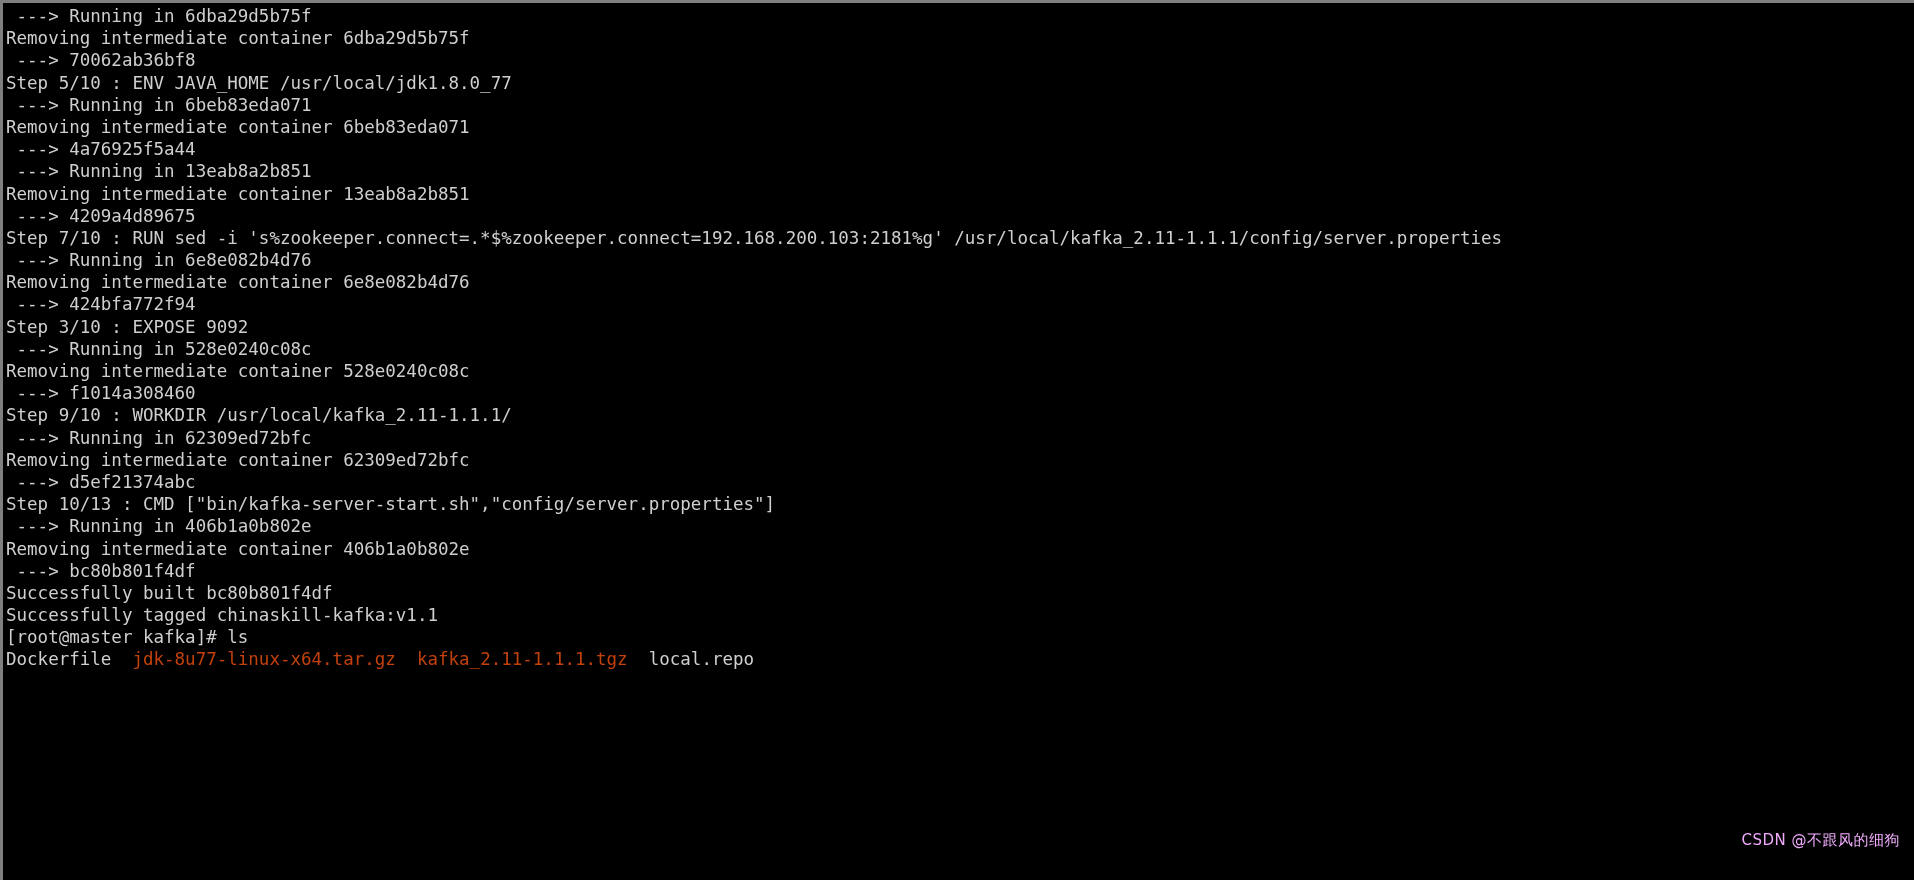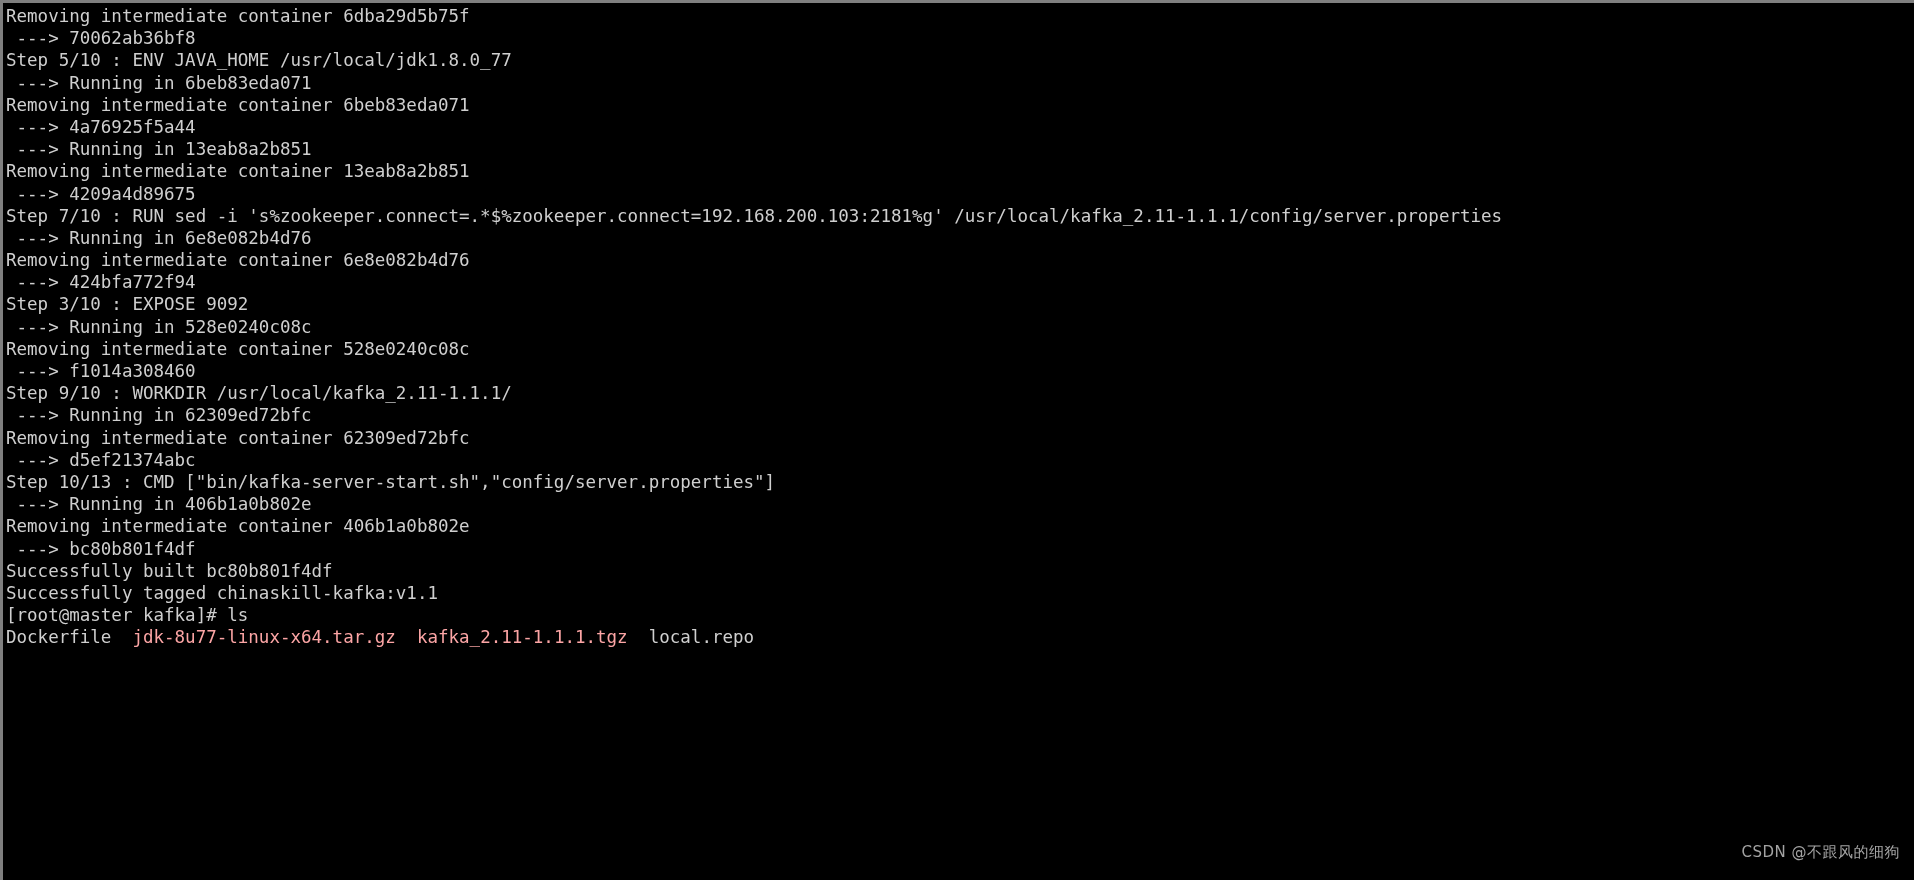--- a/index.html
+++ b/index.html
@@ -34,46 +34,47 @@
     font-size: 17.5px;
     line-height: 22.2px;
     height: 22.2px;
     color: #cfcfcf;
     white-space: pre;
     letter-spacing: 0px;
     -webkit-font-smoothing: antialiased;
   }
   .seg { white-space: pre; }
   .seg-default { color: #cfcfcf; }
-  .seg-archive { color: #fca5a5; }
+  .seg-archive { color: #c2410c; }
   .cursor-block {
     display: inline-block;
     width: 10px;
     height: 18px;
     background: #f2f2f2;
     vertical-align: -3px;
   }
   #watermark {
     position: absolute;
     right: 14px;
-    bottom: 18px;
-    color: #a3a3a3;
+    bottom: 30px;
+    color: #f0abfc;
     font-family: "DejaVu Sans", "Liberation Sans", sans-serif;
     font-size: 15px;
     letter-spacing: 0.5px;
     white-space: pre;
     pointer-events: none;
     user-select: none;
   }
 </style>
 </head>
 <body>
 
 <div id="terminal-window">
   <div id="terminal-screen">
+      <div class="term-line"> ---&gt; Running in 6dba29d5b75f</div>
       <div class="term-line">Removing intermediate container 6dba29d5b75f</div>
       <div class="term-line"> ---&gt; 70062ab36bf8</div>
       <div class="term-line">Step 5/10 : ENV JAVA_HOME /usr/local/jdk1.8.0_77</div>
       <div class="term-line"> ---&gt; Running in 6beb83eda071</div>
       <div class="term-line">Removing intermediate container 6beb83eda071</div>
       <div class="term-line"> ---&gt; 4a76925f5a44</div>
       <div class="term-line"> ---&gt; Running in 13eab8a2b851</div>
       <div class="term-line">Removing intermediate container 13eab8a2b851</div>
       <div class="term-line"> ---&gt; 4209a4d89675</div>
       <div class="term-line">Step 7/10 : RUN sed -i 's%zookeeper.connect=.*$%zookeeper.connect=192.168.200.103:2181%g' /usr/local/kafka_2.11-1.1.1/config/server.properties</div>

